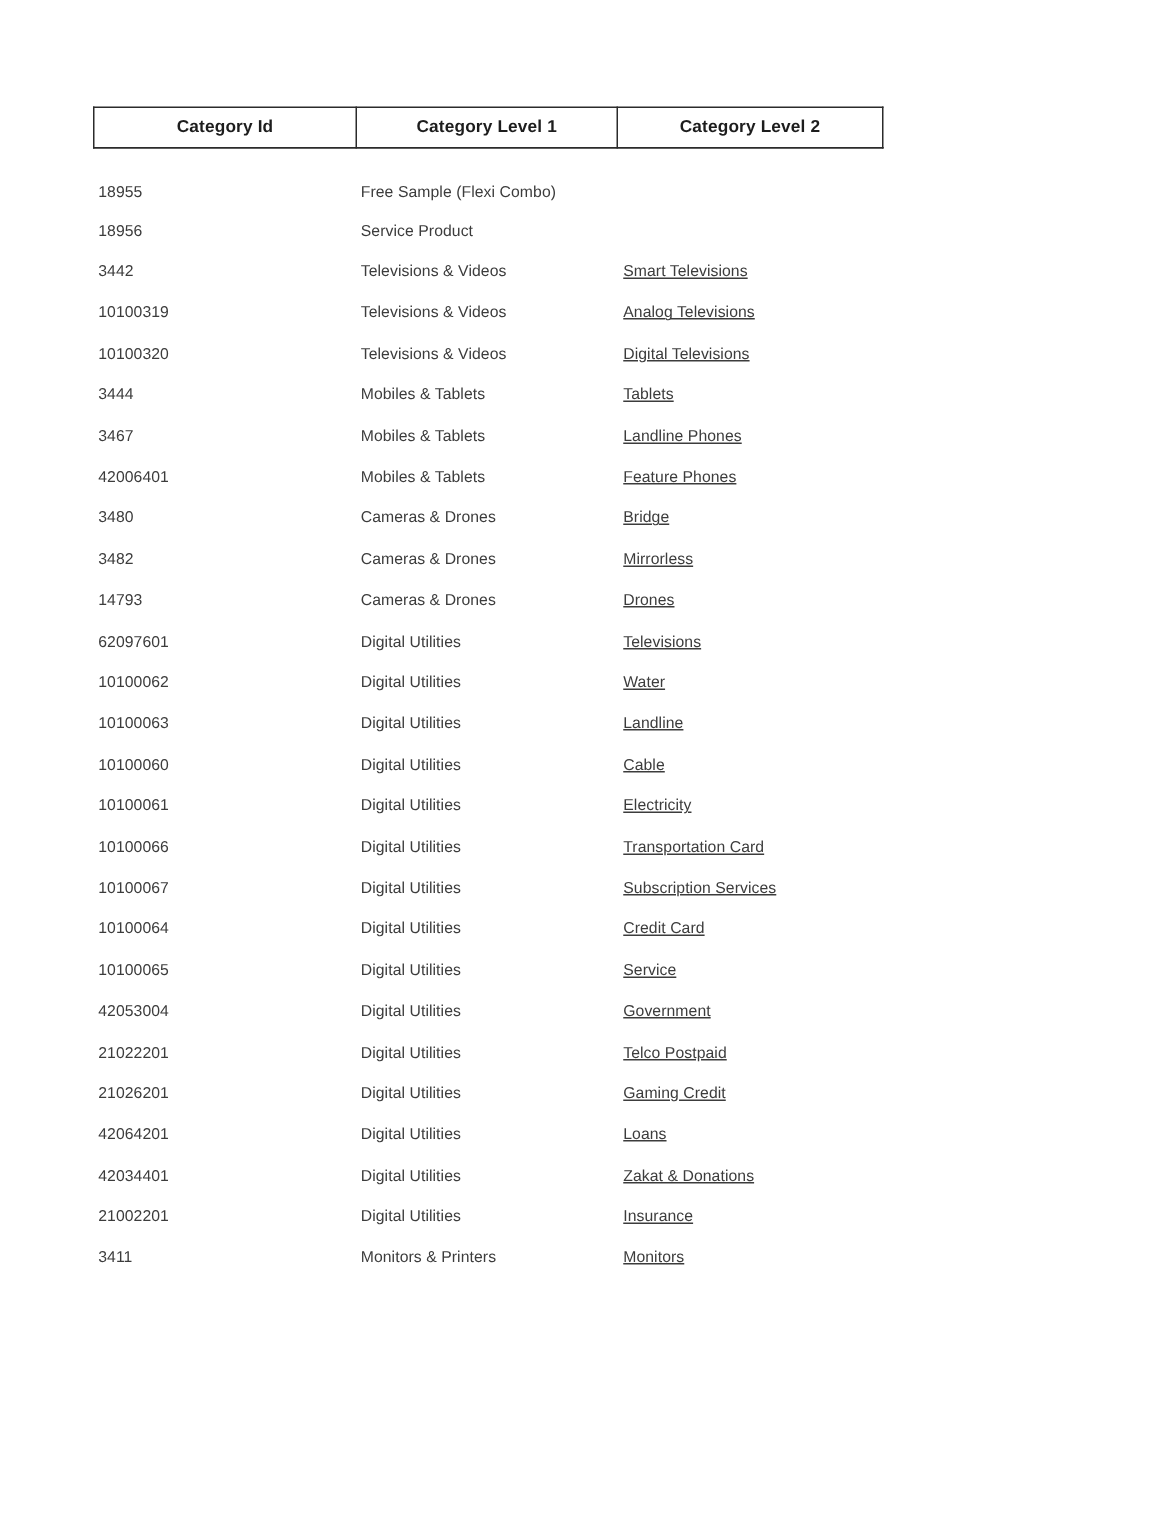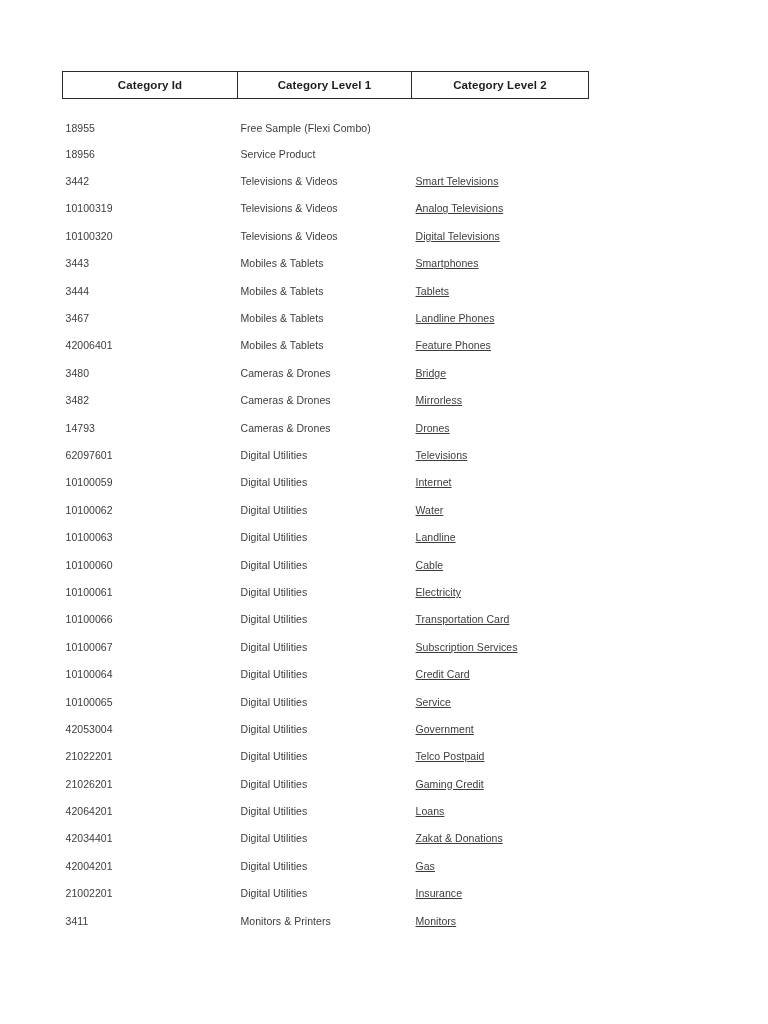--- a/index.html
+++ b/index.html
@@ -118,25 +118,20 @@
             <td class="col-id">10100319</td>
             <td class="col-lvl1">Televisions &amp; Videos</td>
             <td class="col-lvl2">Analog Televisions</td>
           </tr>
           <tr>
             <td class="col-id">10100320</td>
             <td class="col-lvl1">Televisions &amp; Videos</td>
             <td class="col-lvl2">Digital Televisions</td>
           </tr>
           <tr>
-            <td class="col-id">3443</td>
-            <td class="col-lvl1">Mobiles &amp; Tablets</td>
-            <td class="col-lvl2">Smartphones</td>
-          </tr>
-          <tr>
             <td class="col-id">3444</td>
             <td class="col-lvl1">Mobiles &amp; Tablets</td>
             <td class="col-lvl2">Tablets</td>
           </tr>
           <tr>
             <td class="col-id">3467</td>
             <td class="col-lvl1">Mobiles &amp; Tablets</td>
             <td class="col-lvl2">Landline Phones</td>
           </tr>
           <tr>
@@ -158,25 +153,20 @@
             <td class="col-id">14793</td>
             <td class="col-lvl1">Cameras &amp; Drones</td>
             <td class="col-lvl2">Drones</td>
           </tr>
           <tr>
             <td class="col-id">62097601</td>
             <td class="col-lvl1">Digital Utilities</td>
             <td class="col-lvl2">Televisions</td>
           </tr>
           <tr>
-            <td class="col-id">10100059</td>
-            <td class="col-lvl1">Digital Utilities</td>
-            <td class="col-lvl2">Internet</td>
-          </tr>
-          <tr>
             <td class="col-id">10100062</td>
             <td class="col-lvl1">Digital Utilities</td>
             <td class="col-lvl2">Water</td>
           </tr>
           <tr>
             <td class="col-id">10100063</td>
             <td class="col-lvl1">Digital Utilities</td>
             <td class="col-lvl2">Landline</td>
           </tr>
           <tr>
@@ -226,25 +216,20 @@
           </tr>
           <tr>
             <td class="col-id">42064201</td>
             <td class="col-lvl1">Digital Utilities</td>
             <td class="col-lvl2">Loans</td>
           </tr>
           <tr>
             <td class="col-id">42034401</td>
             <td class="col-lvl1">Digital Utilities</td>
             <td class="col-lvl2">Zakat &amp; Donations</td>
-          </tr>
-          <tr>
-            <td class="col-id">42004201</td>
-            <td class="col-lvl1">Digital Utilities</td>
-            <td class="col-lvl2">Gas</td>
           </tr>
           <tr>
             <td class="col-id">21002201</td>
             <td class="col-lvl1">Digital Utilities</td>
             <td class="col-lvl2">Insurance</td>
           </tr>
           <tr>
             <td class="col-id">3411</td>
             <td class="col-lvl1">Monitors &amp; Printers</td>
             <td class="col-lvl2">Monitors</td>

